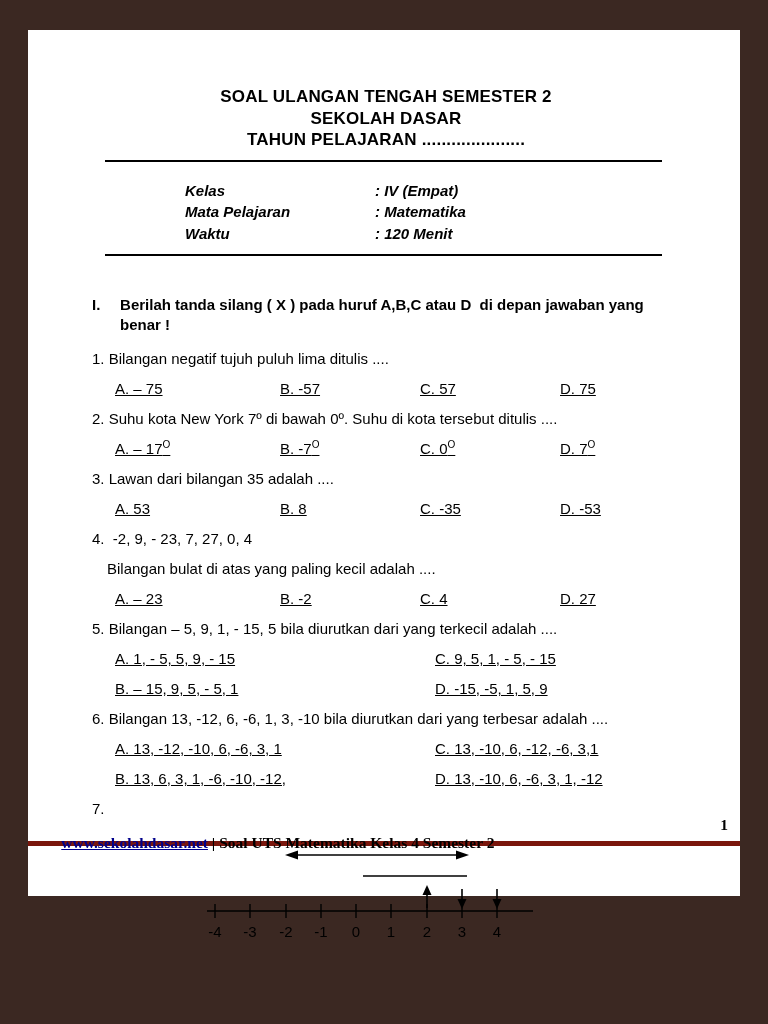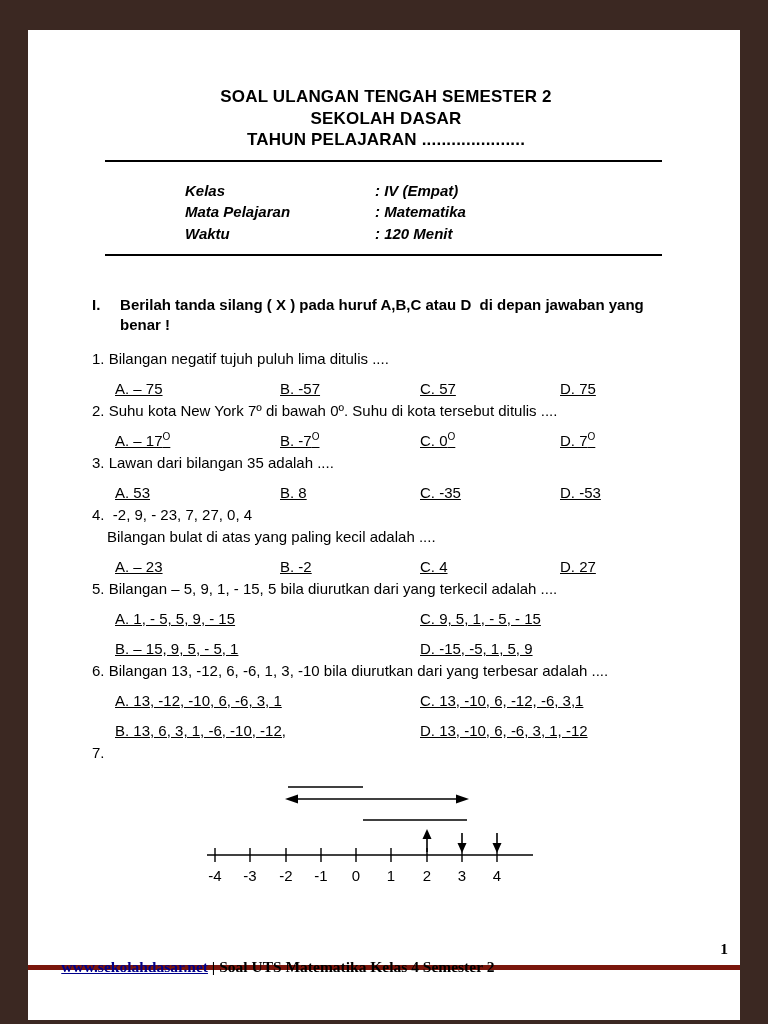--- a/index.html
+++ b/index.html
@@ -6,37 +6,37 @@
   html, body { width: 768px; height: 1024px; }
   body {
     background: #3b2822;
     font-family: "Liberation Sans", sans-serif;
     position: relative;
     overflow: hidden;
   }
   .sheet {
     position: absolute;
     left: 28px; top: 30px;
-    width: 712px; height: 990px;
+    width: 712px; height: 866px;
     background: #ffffff;
     padding: 56px 60px 0 64px;
   }
   .title { text-align: center; font-weight: bold; font-size: 17px; line-height: 21.5px; letter-spacing: .2px; }
   .rule { border: none; border-top: 2px solid #000; margin: 9px 18px 0 13px; }
   .rule2 { margin-top: 10px; }
   .info { margin-top: 18px; padding-left: 93px; font-weight: bold; font-size: 15px; }
   .info-row { display: flex; line-height: 21.5px; font-style: italic; }
   .info-label { width: 190px; }
   .section-heading { margin-top: 39px; display: flex; font-weight: bold; font-size: 15px; line-height: 20px; white-space: pre-wrap; }
   .section-marker { width: 29px; }
-  .q-text { margin-top: 2px; font-size: 15px; line-height: 20px; white-space: pre-wrap; }
+  .q-text { margin-top: 10px; font-size: 15px; line-height: 20px; white-space: pre-wrap; }
   .q-gap { margin-top: 10px; }
   .q4-line2 { padding-left: 15px; }
   .opt-row { margin-top: 10px; padding-left: 23px; display: grid; grid-template-columns: 165px 140px 140px 1fr; font-size: 15px; line-height: 20px; white-space: pre-wrap; text-decoration: underline; }
-  .opt-row.two-col { grid-template-columns: 305px 1fr; }
+  .opt-row.two-col { grid-template-columns: 305px 1fr; gap: 15px; }
   sup { font-size: 10px; vertical-align: super; line-height: 0; }
   .diagram-wrap { margin: 14px 0 0 113px; }
   svg text { font-family: "Liberation Sans", sans-serif; font-size: 15px; fill: #000; }
   .footer-rule { position: absolute; left: 0; right: 0; bottom: 50px; height: 5px; background: #7a160c; }
   .footer-row {
     position: absolute; left: 10px; right: 12px; bottom: 26px;
     display: flex; justify-content: space-between; align-items: baseline;
     font-family: "Liberation Serif", serif; font-weight: bold; font-size: 15.5px;
   }
   .footer-left { white-space: pre; }

